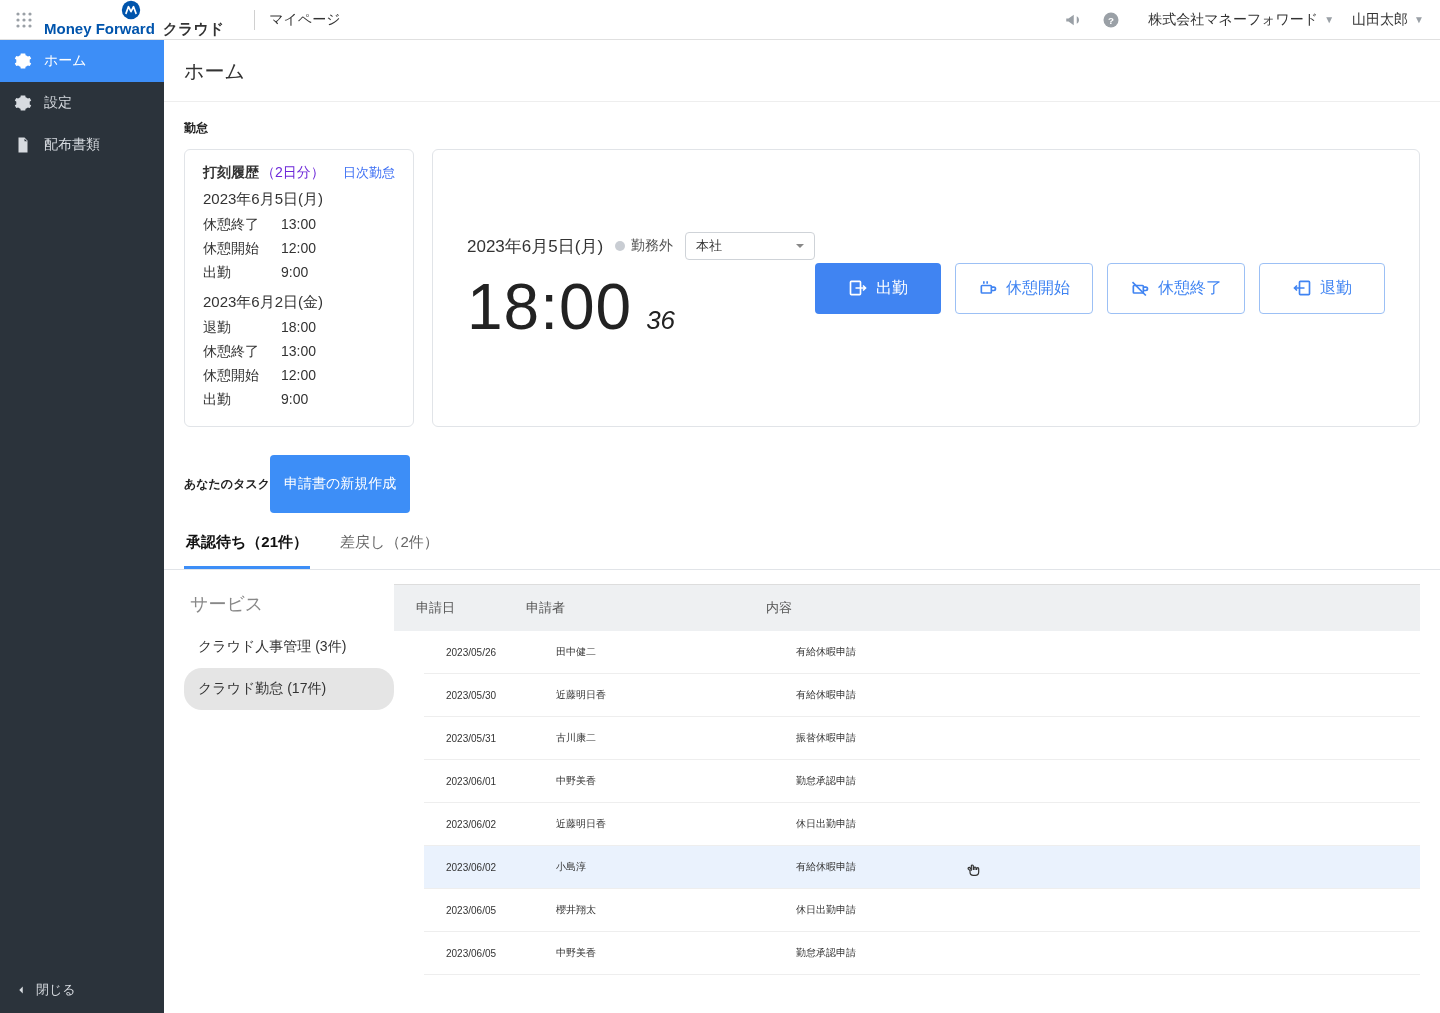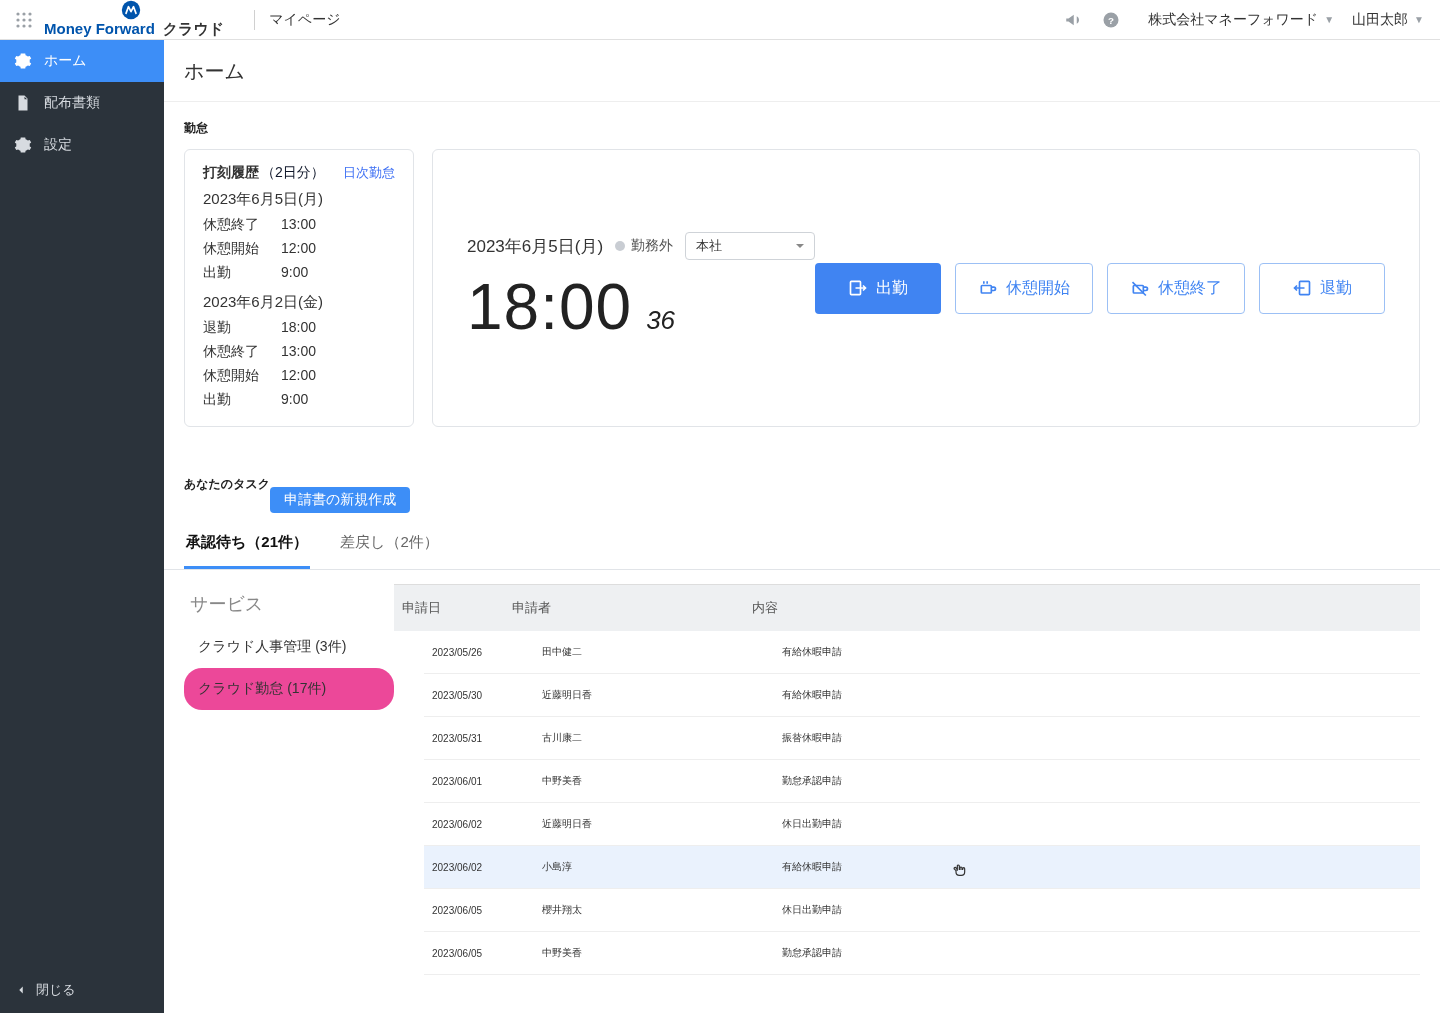--- a/index.html
+++ b/index.html
@@ -35,21 +35,21 @@
 .page-title { padding: 18px 20px 16px; font-size: 20px; font-weight: 400; color: #333; border-bottom: 1px solid #eee; }
 .section-title { font-size: 12px; font-weight: 700; color: #222; margin: 18px 20px 12px; }
 
 .cards { display: flex; padding: 0 20px; gap: 18px; align-items: stretch; }
 .card { background: #fff; border: 1px solid #e1e4e8; border-radius: 6px; padding: 14px 18px; }
 .card.history { width: 230px; }
 .card.clock { flex: 1; display: flex; align-items: center; padding: 28px 34px; }
 
 .history-head { display: flex; align-items: baseline; justify-content: space-between; margin-bottom: 6px; }
 .history-title { font-size: 14px; font-weight: 600; }
-.history-sub { font-weight: 400; color: #0f172a; margin-left: 2px; }
+.history-sub { font-weight: 400; color: #6d28d9; margin-left: 2px; }
 .history-link { font-size: 13px; color: #3d6ff4; text-decoration: none; }
 .history-date { font-size: 15px; margin-top: 8px; margin-bottom: 4px; }
 .history-row { display: flex; font-size: 14px; color: #333; padding: 3px 0; }
 .history-row .lbl { width: 78px; }
 .history-row .val { }
 
 .clock-left { display: flex; flex-direction: column; }
 .clock-dateline { display: flex; align-items: center; gap: 12px; margin-bottom: 10px; }
 .clock-date { font-size: 17px; color: #333; }
 .clock-status { display: flex; align-items: center; font-size: 14px; color: #555; }
@@ -60,34 +60,34 @@
 .clock-time .hhmm { font-size: 64px; font-weight: 400; letter-spacing: 1px; color: #222; }
 .clock-time .ss { font-size: 26px; margin-left: 14px; color: #222; font-style: italic; }
 
 .clock-btns { display: flex; gap: 14px; margin-left: auto; }
 .btn { display: flex; align-items: center; justify-content: center; gap: 8px; border-radius: 4px; padding: 14px 22px; font-size: 16px; cursor: pointer; border: 1px solid transparent; min-width: 126px; }
 .btn.primary { background: #4084f2; color: #fff; }
 .btn.outline { background: #fff; color: #4084f2; border-color: #9cc0f5; }
 .btn .bi { width: 20px; height: 20px; }
 
 .tasks-head { display: flex; align-items: center; padding: 0 20px; margin-top: 28px; }
-.new-request-btn { background: #3d8ef7; color: #fff; border: none; border-radius: 4px; padding: 4px 14px; font-size: 14px; cursor: pointer; margin-top: 32px; }
+.new-request-btn { background: #3d8ef7; color: #fff; border: none; border-radius: 4px; padding: 20px 14px; font-size: 14px; cursor: pointer; }
 
 .tabs { display: flex; gap: 28px; padding: 0 20px; border-bottom: 1px solid #e1e4e8; margin-top: 6px; }
 .tab { padding: 14px 2px; font-size: 15px; color: #666; cursor: pointer; border-bottom: 3px solid transparent; }
 .tab.active { color: #111; font-weight: 700; border-bottom-color: #3d8ef7; }
 
 .tasks-body { display: flex; padding: 14px 20px 30px; gap: 0; }
 .service-list { width: 210px; padding-top: 6px; }
 .service-heading { font-size: 18px; color: #888; margin: 2px 0 10px 6px; }
 .service-item { padding: 12px 14px; border-radius: 18px; font-size: 14px; color: #333; cursor: pointer; }
-.service-item.active { background: #ec4899; }
+.service-item.active { background: #e5e5e5; }
 
 .table { flex: 1; border-top: 1px solid #ddd; }
-.thead, .trow { display: grid; grid-template-columns: 110px 240px 1fr; align-items: center; padding: 14px 8px; }
+.thead, .trow { display: grid; grid-template-columns: 110px 240px 1fr; align-items: center; padding: 14px 22px; }
 .thead { background: #eef0f2; font-size: 13px; color: #555; }
 .trow { border-bottom: 1px solid #eee; font-size: 10px; color: #333; cursor: pointer; margin-left: 30px; }
 .trow.hover { background: #eaf2fd; }
 .cursor-hand { position: absolute; width: 16px; height: 16px; pointer-events: none; }
 
 svg { display: block; }
 </style>
 </head>
 <body>
 
@@ -148,32 +148,32 @@
       <span class="si-icon">
         <svg viewBox="0 0 24 24" width="18" height="18" fill="currentColor">
             <path d="M12 8a4 4 0 100 8 4 4 0 000-8zm9 4c0-.6-.06-1.18-.17-1.74l2.12-1.6-2-3.46-2.5.96a8.96 8.96 0 00-3-1.74L15 2h-6l-.45 2.42a8.96 8.96 0 00-3 1.74l-2.5-.96-2 3.46 2.12 1.6A9.2 9.2 0 003 12c0 .6.06 1.18.17 1.74l-2.12 1.6 2 3.46 2.5-.96a8.96 8.96 0 003 1.74L9 22h6l.45-2.42a8.96 8.96 0 003-1.74l2.5.96 2-3.46-2.12-1.6c.11-.56.17-1.14.17-1.74z"></path>
           </svg>
       </span>
       <span>ホーム</span>
     </div>
     <div class="sidebar-item">
       <span class="si-icon">
         <svg viewBox="0 0 24 24" width="18" height="18" fill="currentColor">
+            <path d="M12 8a4 4 0 100 8 4 4 0 000-8zm9 4c0-.6-.06-1.18-.17-1.74l2.12-1.6-2-3.46-2.5.96a8.96 8.96 0 00-3-1.74L15 2h-6l-.45 2.42a8.96 8.96 0 00-3 1.74l-2.5-.96-2 3.46 2.12 1.6A9.2 9.2 0 003 12c0 .6.06 1.18.17 1.74l-2.12 1.6 2 3.46 2.5-.96a8.96 8.96 0 003 1.74L9 22h6l.45-2.42a8.96 8.96 0 003-1.74l2.5.96 2-3.46-2.12-1.6c.11-.56.17-1.14.17-1.74z"></path>
+          </svg>
+      </span>
+      <span>設定</span>
+    </div>
+    <div class="sidebar-item">
+      <span class="si-icon">
+        <svg viewBox="0 0 24 24" width="18" height="18" fill="currentColor">
             <path d="M6 2h8l4 4v16H6V2zm8 1.5V7h3.5L14 3.5zM8 11h8v1.5H8V11zm0 3h8v1.5H8V14zm0 3h5v1.5H8V17z"></path>
           </svg>
       </span>
       <span>配布書類</span>
-    </div>
-    <div class="sidebar-item">
-      <span class="si-icon">
-        <svg viewBox="0 0 24 24" width="18" height="18" fill="currentColor">
-            <path d="M12 8a4 4 0 100 8 4 4 0 000-8zm9 4c0-.6-.06-1.18-.17-1.74l2.12-1.6-2-3.46-2.5.96a8.96 8.96 0 00-3-1.74L15 2h-6l-.45 2.42a8.96 8.96 0 00-3 1.74l-2.5-.96-2 3.46 2.12 1.6A9.2 9.2 0 003 12c0 .6.06 1.18.17 1.74l-2.12 1.6 2 3.46 2.5-.96a8.96 8.96 0 003 1.74L9 22h6l.45-2.42a8.96 8.96 0 003-1.74l2.5.96 2-3.46-2.12-1.6c.11-.56.17-1.14.17-1.74z"></path>
-          </svg>
-      </span>
-      <span>設定</span>
     </div>
     <div class="sidebar-spacer"></div>
     <div class="sidebar-close">
       <span class="si-icon">
         <svg viewBox="0 0 24 24" width="14" height="14" fill="currentColor">
             <path d="M15 6l-6 6 6 6"></path>
           </svg>
       </span>
       <span>閉じる</span>
     </div>

